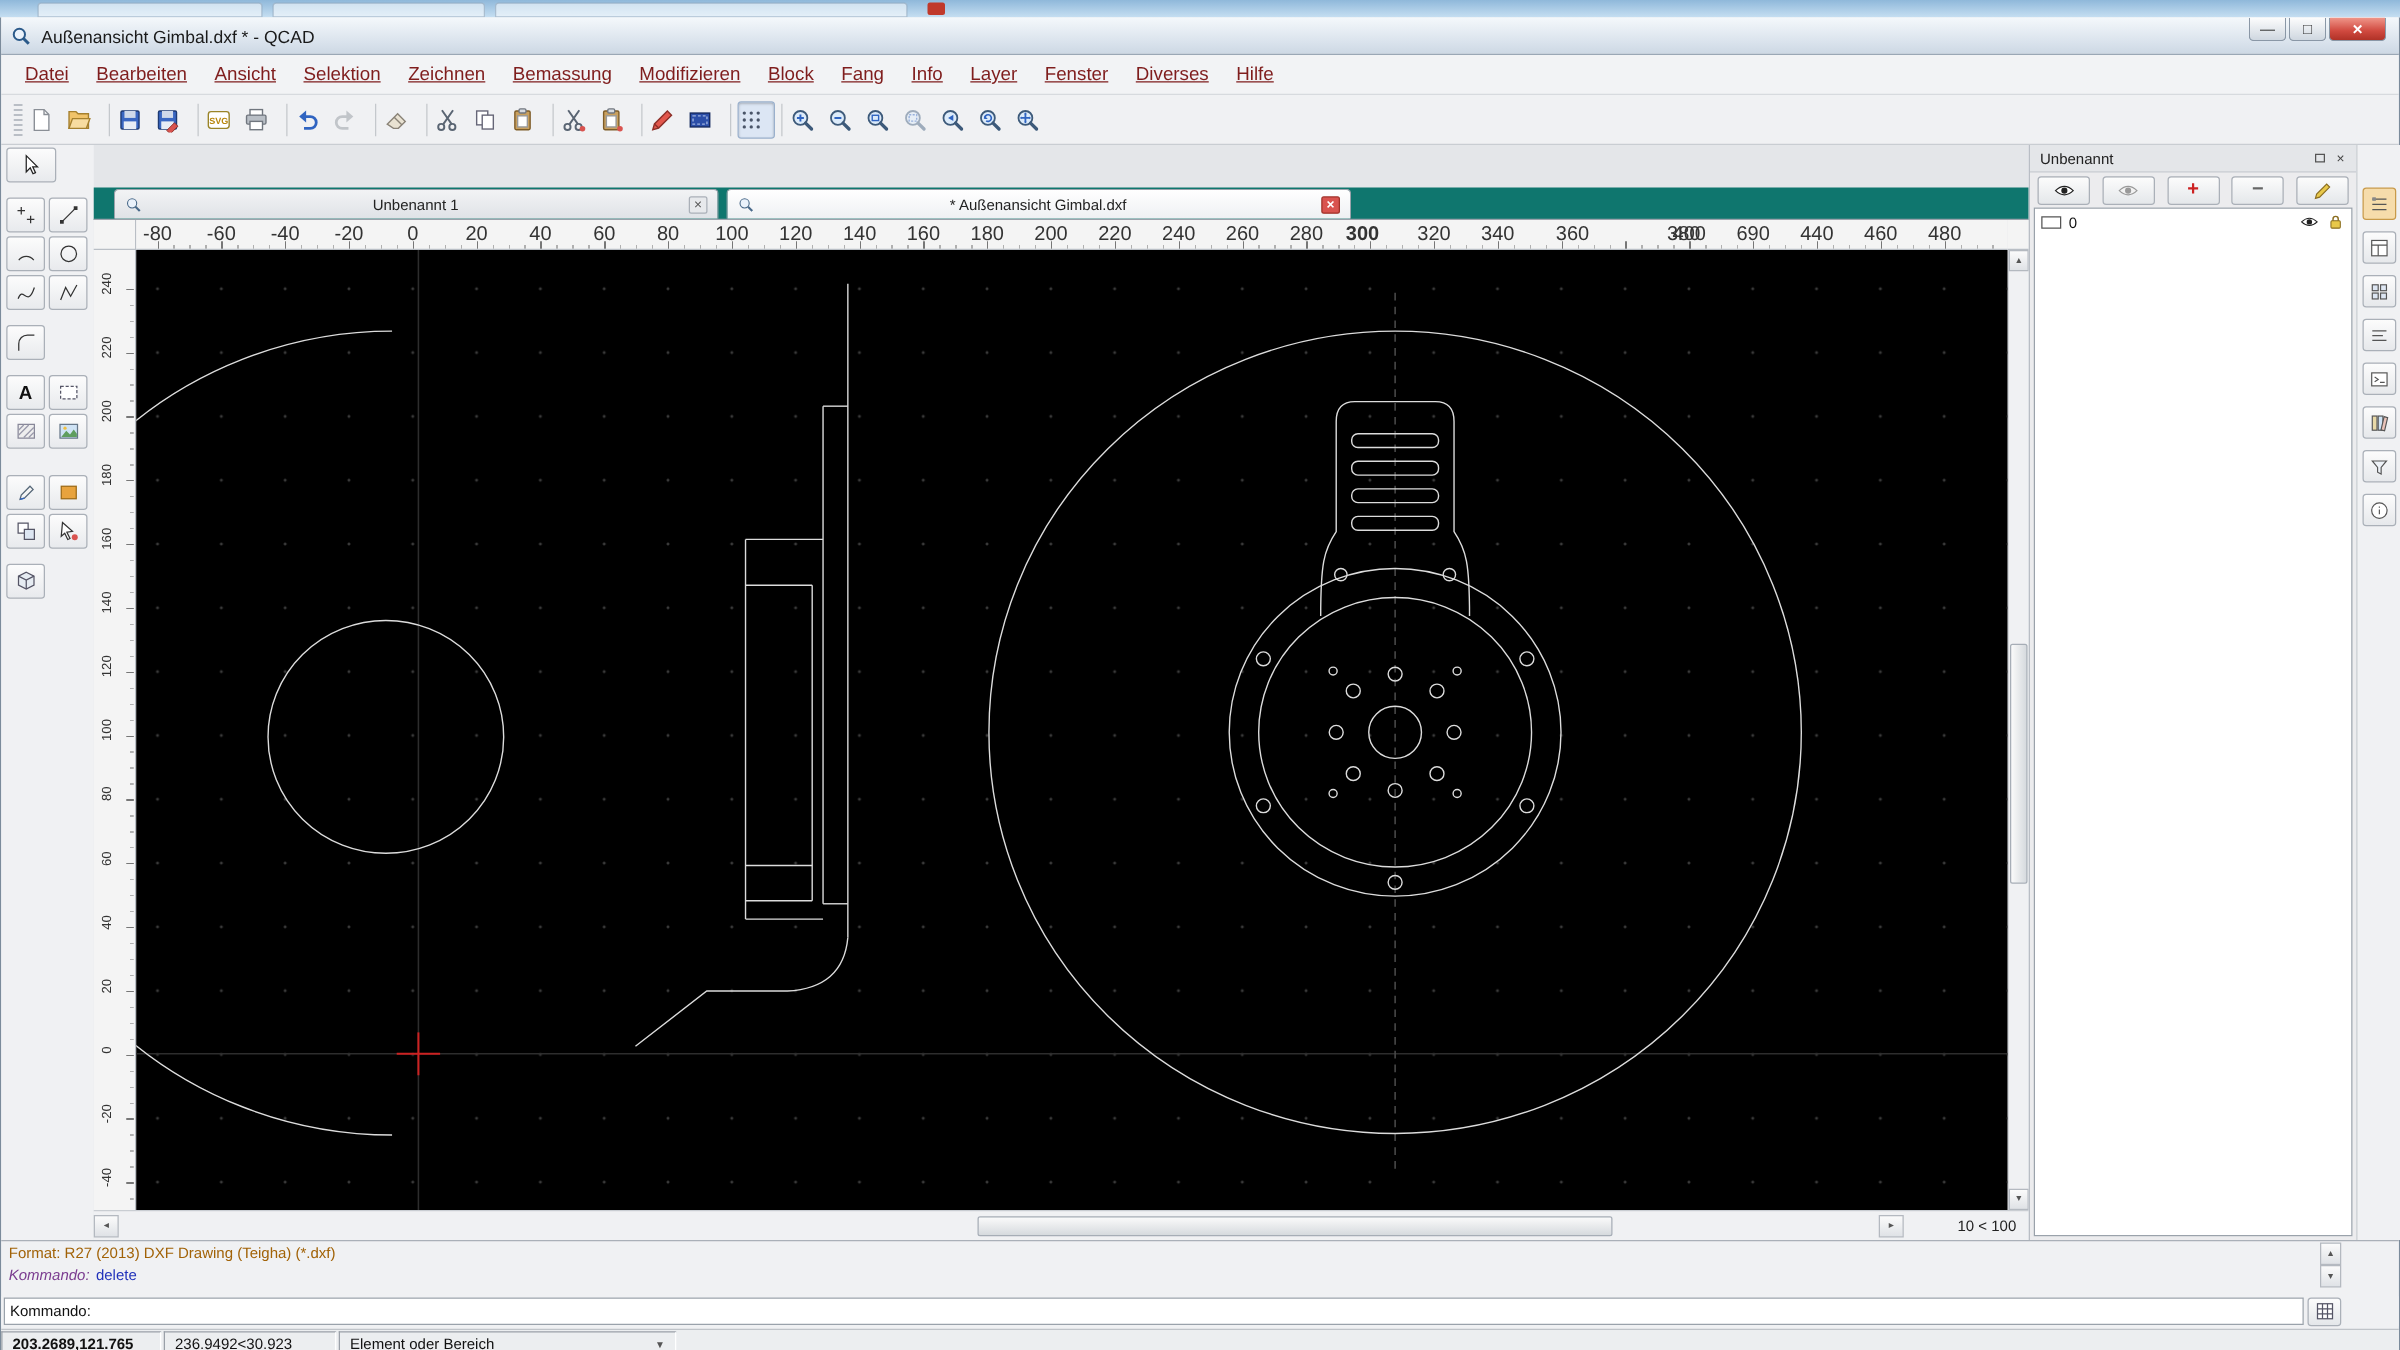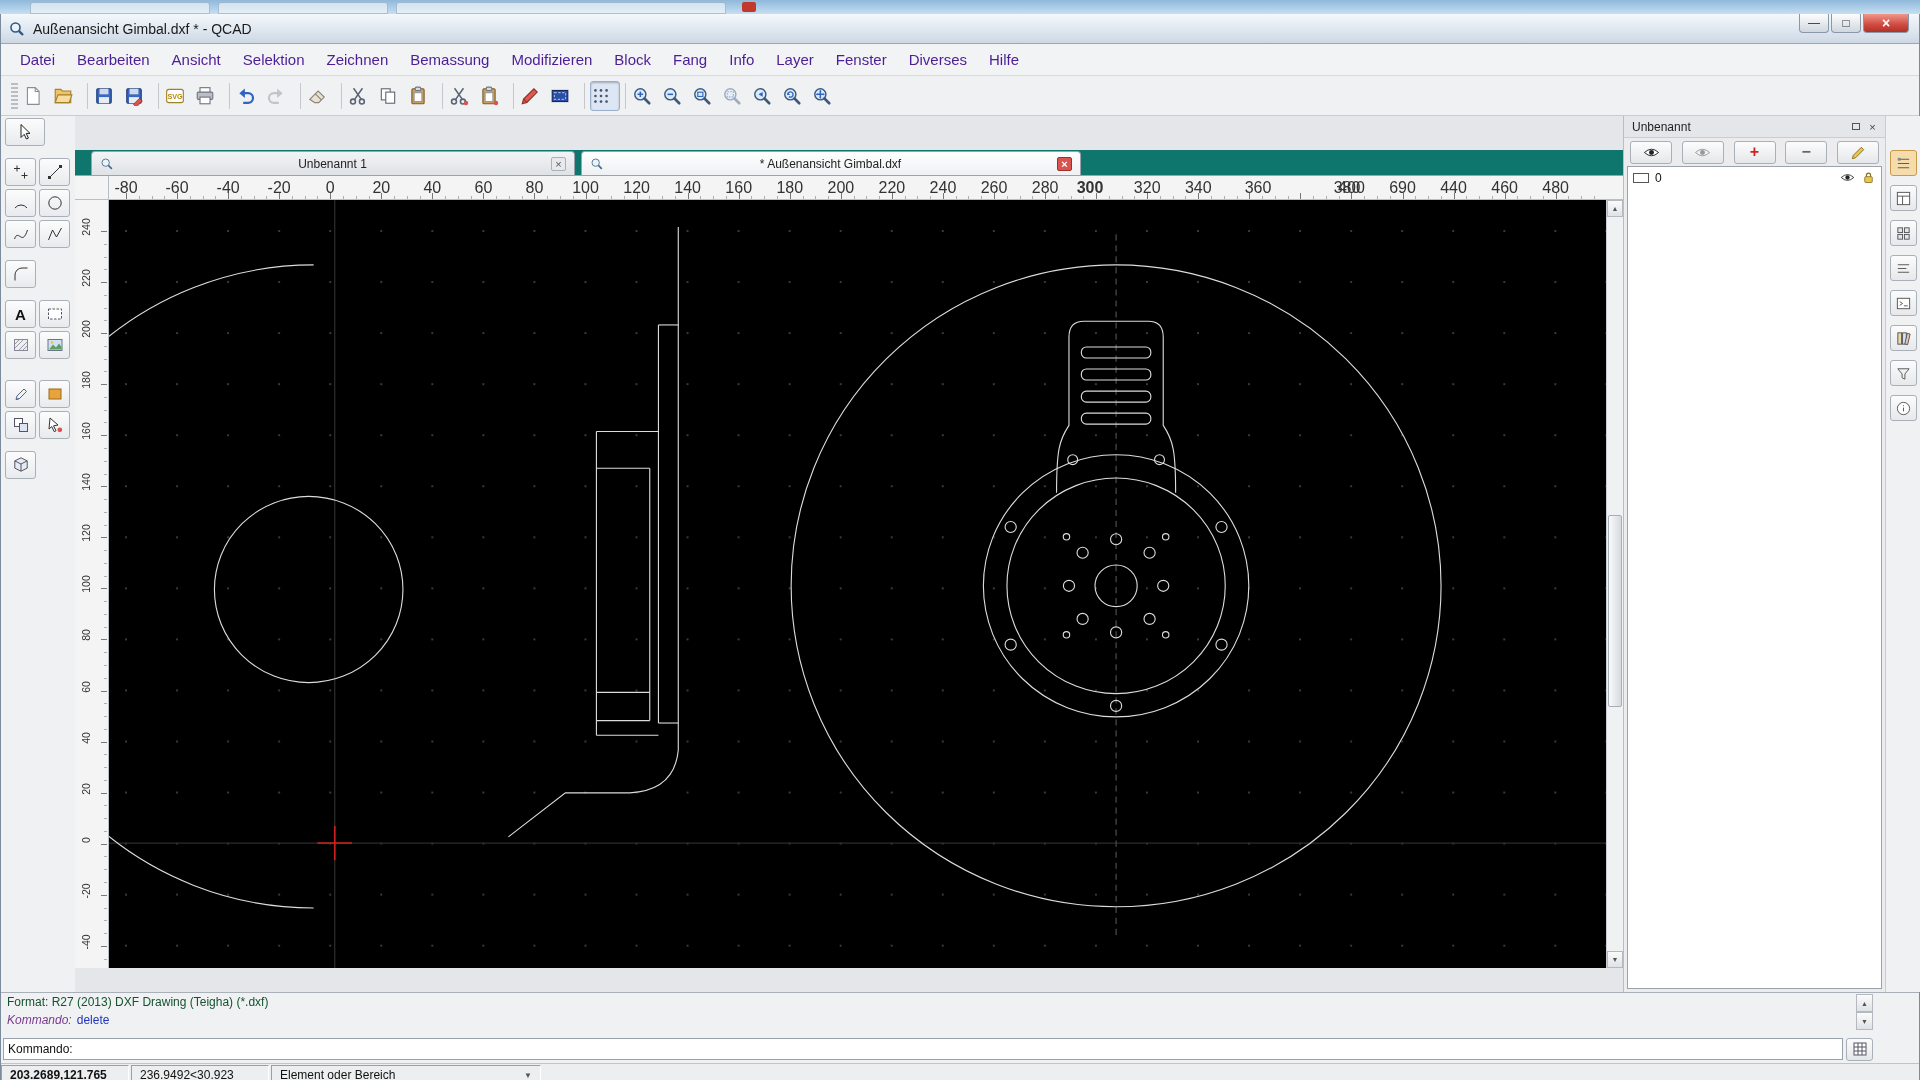--- a/index.html
+++ b/index.html
@@ -24,21 +24,21 @@
   .win-controls{position:absolute;right:10px;top:0;display:flex;}
   .win-btn{height:19px;display:flex;align-items:center;justify-content:center;
     border:1px solid #8a97a6;border-top:none;border-radius:0 0 4px 4px;margin-left:2px;
     background:linear-gradient(#fdfdfd,#cfd7e0);font-size:12px;color:#333;cursor:default;}
   .win-btn.min,.win-btn.max{width:30px;}
   .win-btn.close{width:46px;background:linear-gradient(#f0978a,#d0493f 60%,#b03227);color:#fff;font-size:14px;font-weight:bold;}
 
   
   .menubar{height:32px;flex:none;display:flex;align-items:center;background:#f2f3f5;
     border-bottom:1px solid #d7dade;padding-left:8px;}
-  .menu-item{font-size:15px;color:#4c1d95;padding:4px 11px;border-radius:3px;}
+  .menu-item{font-size:15px;color:#7f1d1d;padding:4px 11px;border-radius:3px;text-decoration:underline;}
 
   
   .toolbar{height:40px;flex:none;display:flex;align-items:center;background:#f0f1f3;
     border-bottom:1px solid #c9cdd2;padding-left:6px;}
   .grip{width:7px;height:26px;margin:0 4px;background:repeating-linear-gradient(to bottom,#b9bec5 0 2px,transparent 2px 4px);}
   .tb{width:30px;height:30px;flex:none;display:flex;align-items:center;justify-content:flex-start;
     background:transparent;border:1px solid transparent;border-radius:3px;padding:0;}
   .tb svg{width:20px;height:20px;}
   .tb.pressed{background:#dce6f4;border-color:#9ab0cc;box-shadow:inset 0 1px 2px rgba(0,0,0,.25);}
   .tb.disabled{opacity:.45;}
@@ -130,21 +130,21 @@
 
   
   .sidebar-far{width:36px;flex:none;background:#f0f1f3;border-left:1px solid #c9cdd2;display:flex;flex-direction:column;align-items:center;padding-top:34px;gap:9px;}
   .sfb{width:27px;height:26px;flex:none;display:flex;align-items:center;justify-content:center;
     background:linear-gradient(#fcfcfc,#e6e8eb);border:1px solid #aab0b8;border-radius:3px;padding:0;}
   .sfb svg{width:17px;height:17px;}
   .sfb.selected{background:#f6dcab;border-color:#c89a4a;}
 
   
   .status-block{height:88px;flex:none;position:relative;background:#f0f1f3;border-top:1px solid #aab0b8;}
-  .fmt-line{height:18px;display:flex;align-items:center;padding-left:6px;font-size:12px;color:#14532d;}
+  .fmt-line{height:18px;display:flex;align-items:center;padding-left:6px;font-size:12px;color:#a16207;}
   .hist-line{height:18px;display:flex;align-items:center;padding-left:6px;font-size:12px;}
   .hist-label{color:#7a3b8f;font-style:italic;margin-right:5px;}
   .hist-value{color:#2233bb;}
   .mini-scroll{position:absolute;top:1px;right:46px;width:17px;height:36px;display:flex;flex-direction:column;}
   .mini-scroll .sbtn{height:18px;}
   .cmd-row{position:absolute;top:44px;left:0;right:0;height:24px;display:flex;align-items:center;background:#f0f1f3;}
   .cmd-field{flex:1;height:22px;display:flex;align-items:center;background:#fff;border:1px solid #9aa2ab;margin-left:2px;padding-left:4px;font-size:12px;color:#111;}
   .cmd-input{flex:1;border:none;outline:none;font-size:12px;height:18px;background:transparent;margin-left:4px;}
   .cmd-grid-btn{width:27px;height:23px;margin:0 46px 0 3px;display:flex;align-items:center;justify-content:center;
     background:linear-gradient(#fcfcfc,#e4e7ea);border:1px solid #aab0b8;border-radius:3px;padding:0;}
@@ -647,20 +647,28 @@
 
           <div class="vscroll">
             <button class="sbtn">▲</button>
             <div class="vtrack">
                 <div class="vthumb"></div>
               </div>
             <button class="sbtn">▼</button>
           </div>
         </div>
 
+        <div class="hscroll-row">
+          <button class="hbtn">◄</button>
+          <div class="htrack">
+              <div class="hthumb"></div>
+            </div>
+          <button class="hbtn">►</button>
+          <span class="grid-label">10 &lt; 100</span>
+        </div>
       </div>
 
       <div class="dock">
         <div class="dock-header">
           <span>Unbenannt</span>
           <span class="flex"></span>
           <button class="dock-hbtn">
               <span class="float-glyph"></span>
             </button>
           <button class="dock-hbtn">×</button>

